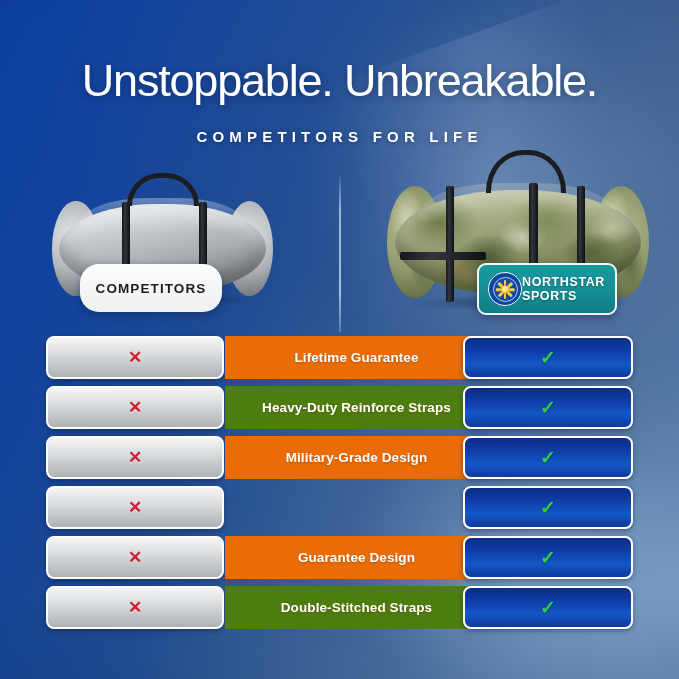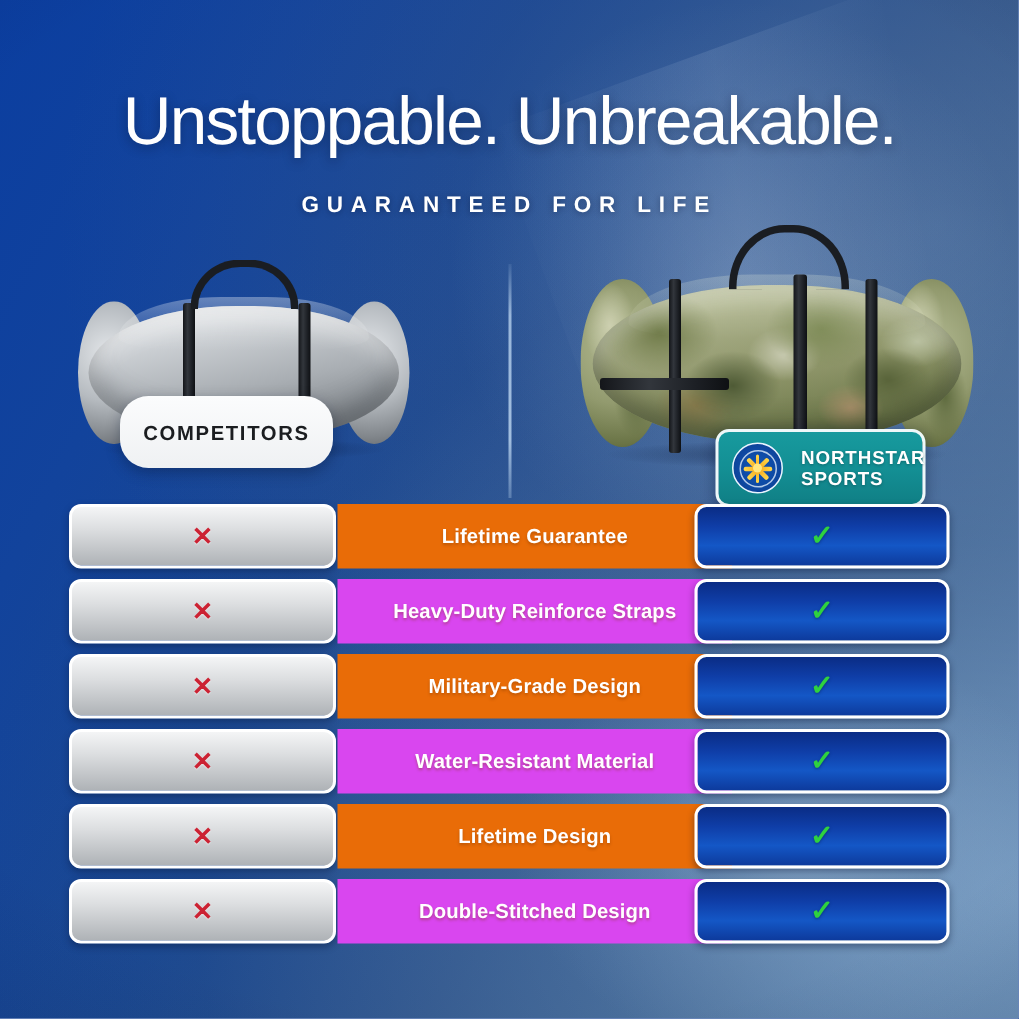--- a/index.html
+++ b/index.html
@@ -178,23 +178,22 @@
   }
 
   .label-northstar {
     position: absolute;
     left: 477px; top: 263px;
     width: 140px; height: 52px;
     border-radius: 9px;
     background: linear-gradient(180deg, #179a9e 0%, #138e93 55%, #107f85 100%);
     border: 2px solid #eef8f9;
     box-shadow: 0 3px 9px rgba(5,18,48,0.36);
-    display: flex; align-items: center; gap: 12px;
+    display: flex; align-items: center; gap: 0;
     padding-left: 9px;
-    margin-top: 23px;
   }
   .brand-seal {
     position: relative;
     width: 34px; height: 34px;
     border-radius: 50%;
     background: radial-gradient(circle at 50% 50%, #1157b8 0%, #0e47a0 62%, #0b3a86 100%);
     border: 1.5px solid #e9f4ff;
     flex: none;
     overflow: hidden;
   }
@@ -259,21 +258,21 @@
     left: 225px; width: 263px;
     color: #ffffff;
     font-size: 13.5px;
     font-weight: 700;
     letter-spacing: 0.1px;
     text-shadow: 0 1px 2px rgba(120,52,0,0.40);
     text-align: center;
     padding: 0 6px;
   }
   .cell-feature.shade-dark  { background: #e96c07; }
-  .cell-feature.shade-light { background: #d946ef; }
+  .cell-feature.shade-light { background: #4d7c0f; }
   .cell-pos {
     left: 463px; width: 170px;
     border-radius: 8px;
     border: 2px solid #ffffff;
     background: linear-gradient(180deg, #0a2c85 0%, #0f3ea8 34%, #1457c6 66%, #0d3a9c 100%);
     box-shadow: 0 2px 5px rgba(4,16,44,0.38);
   }
   .mark-x {
     color: #cc2233;
     font-size: 17px;
@@ -294,21 +293,21 @@
 
 <div id="poster">
 
   <div class="bg-base"></div>
   <div class="bg-cloud-a"></div>
   <div class="bg-streak"></div>
   <div class="bg-cloud-b"></div>
   <div class="bg-vignette"></div>
 
   <h1 class="headline">Unstoppable. Unbreakable.</h1>
-  <div class="subhead">GUARANTEED FOR LIFE</div>
+  <div class="subhead">COMPETITORS FOR LIFE</div>
 
   <div class="divider"></div>
 
   <div class="product" id="product-competitor">
     <div class="shadow-ground"></div>
     <div class="duffel skin-gray">
       <div class="endcap left"></div>
       <div class="endcap right"></div>
       <div class="body"></div>
       <div class="topedge"></div>
@@ -381,40 +380,39 @@
       <div class="cell cell-feature shade-dark">Military-Grade Design</div>
       <div class="cell cell-pos">
         <span class="mark-check">✓</span>
       </div>
     </div>
 
     <div class="cmp-row">
       <div class="cell cell-neg">
         <span class="mark-x">✕</span>
       </div>
-      <div class="cell cell-feature shade-light">Water-Resistant Material</div>
-      <div class="cell cell-pos">
-        <span class="mark-check">✓</span>
-      </div>
-    </div>
-
-    <div class="cmp-row">
-      <div class="cell cell-neg">
-        <span class="mark-x">✕</span>
-      </div>
-      <div class="cell cell-feature shade-dark">Lifetime Design</div>
-      <div class="cell cell-pos">
-        <span class="mark-check">✓</span>
-      </div>
-    </div>
-
-    <div class="cmp-row">
-      <div class="cell cell-neg">
-        <span class="mark-x">✕</span>
-      </div>
-      <div class="cell cell-feature shade-light">Double-Stitched Design</div>
+      <div class="cell cell-pos">
+        <span class="mark-check">✓</span>
+      </div>
+    </div>
+
+    <div class="cmp-row">
+      <div class="cell cell-neg">
+        <span class="mark-x">✕</span>
+      </div>
+      <div class="cell cell-feature shade-dark">Guarantee Design</div>
+      <div class="cell cell-pos">
+        <span class="mark-check">✓</span>
+      </div>
+    </div>
+
+    <div class="cmp-row">
+      <div class="cell cell-neg">
+        <span class="mark-x">✕</span>
+      </div>
+      <div class="cell cell-feature shade-light">Double-Stitched Straps</div>
       <div class="cell cell-pos">
         <span class="mark-check">✓</span>
       </div>
     </div>
 
   </div>
 </div>
 
 </body></html>

